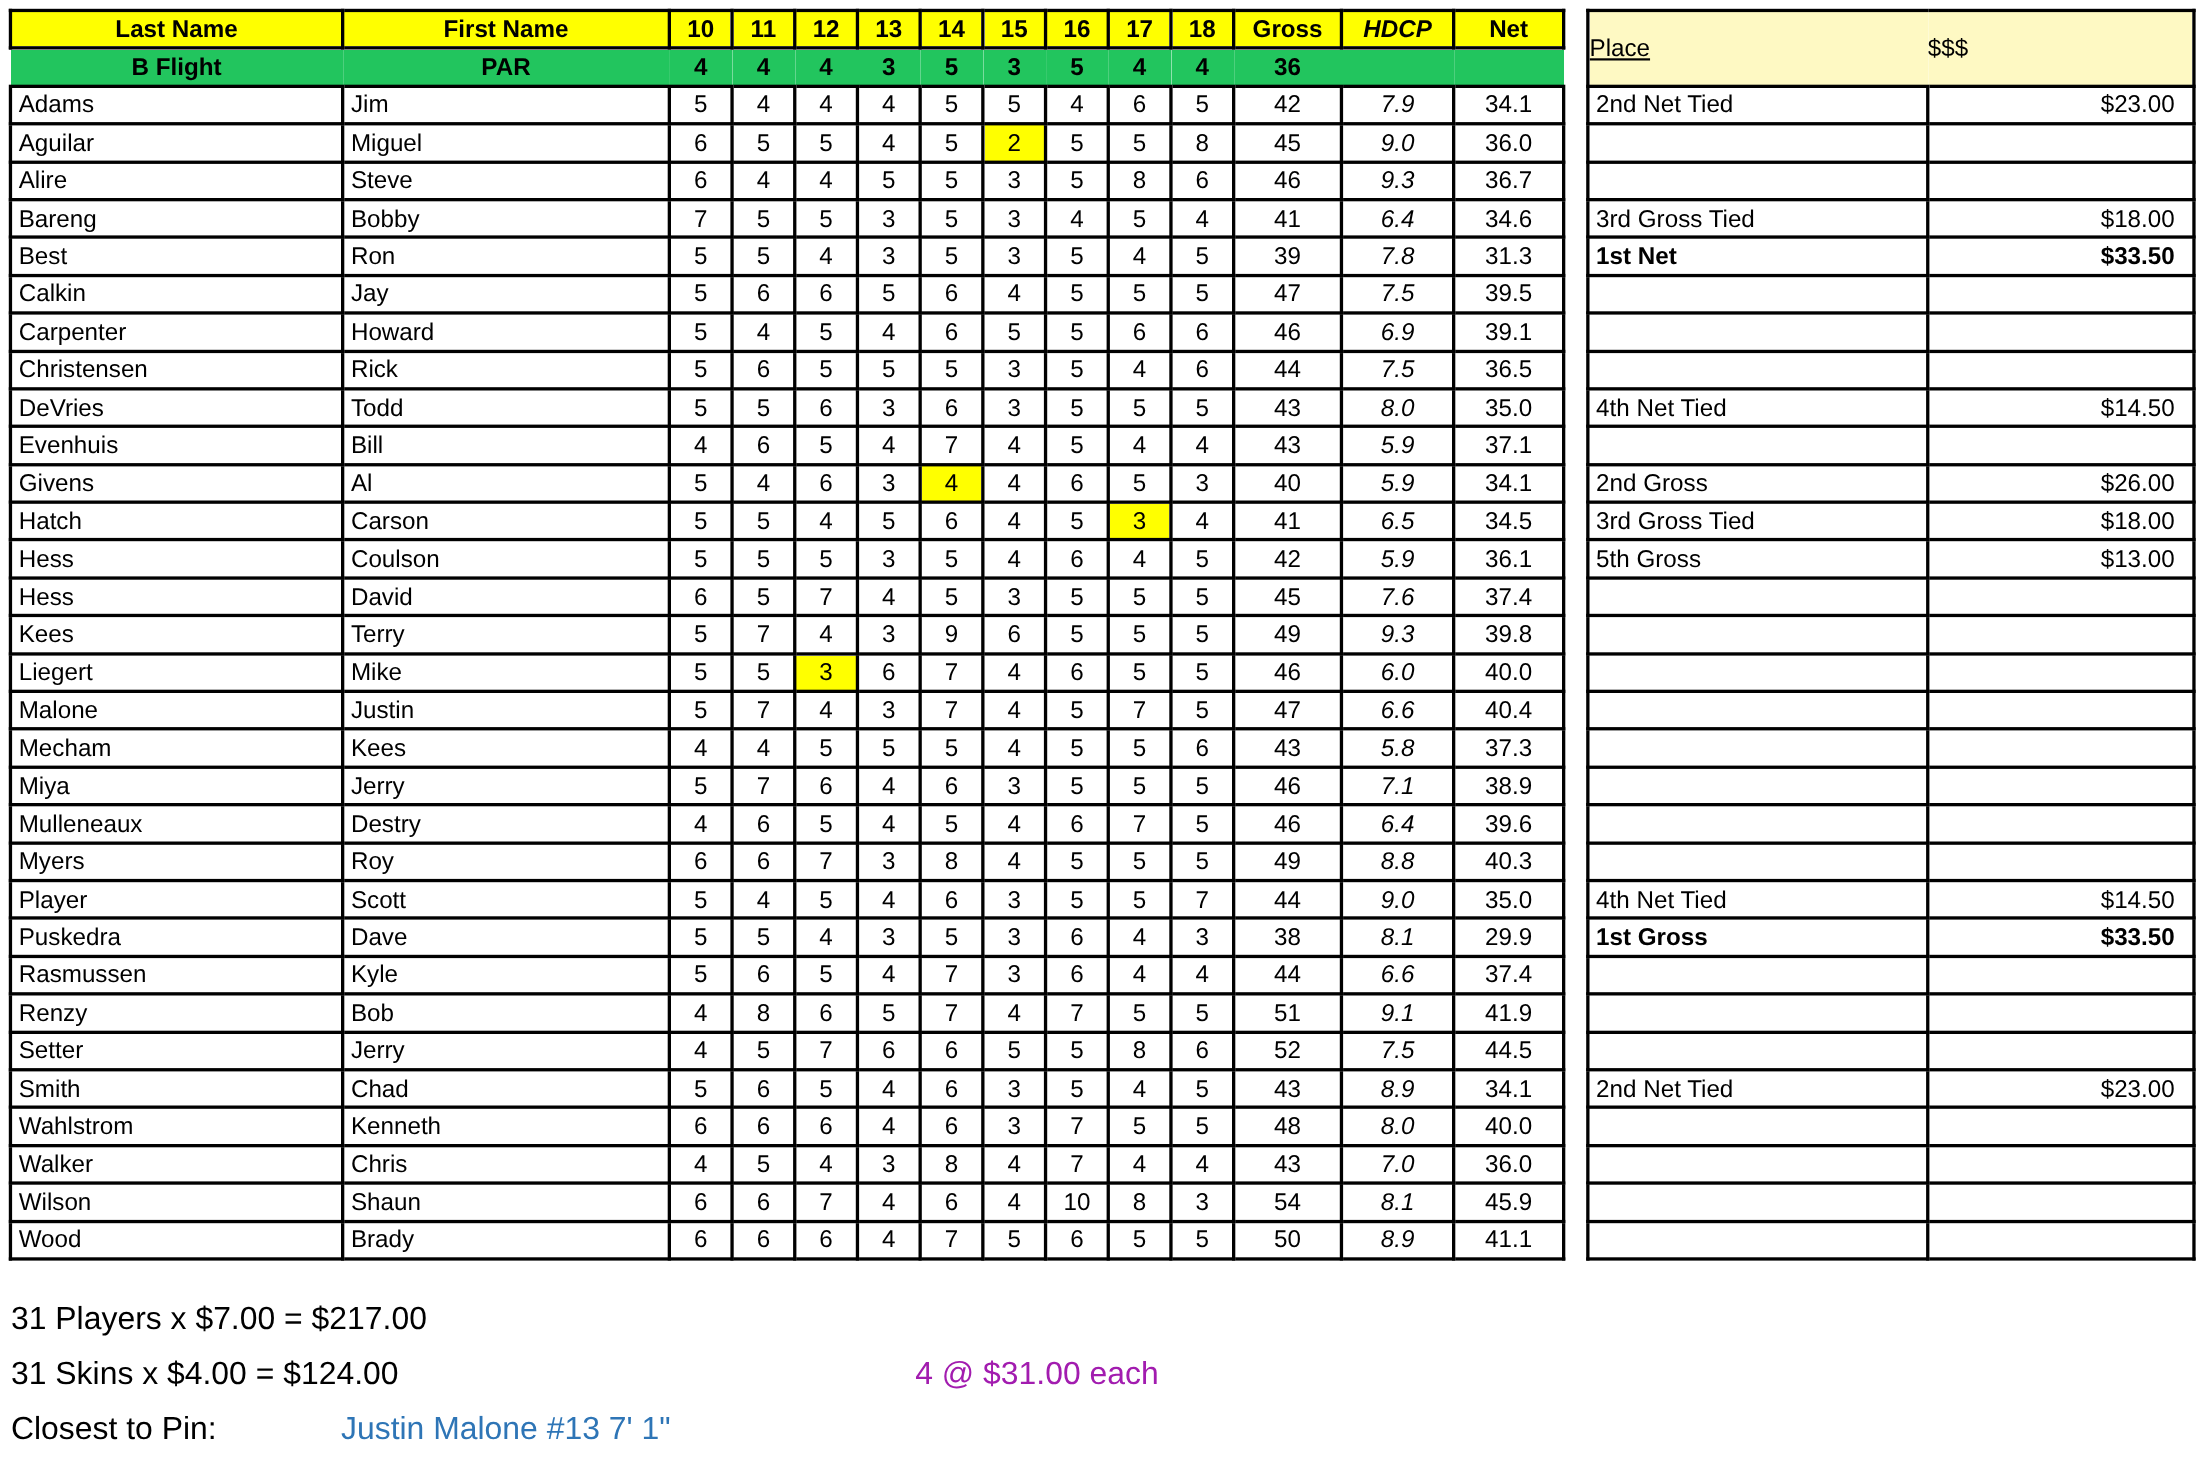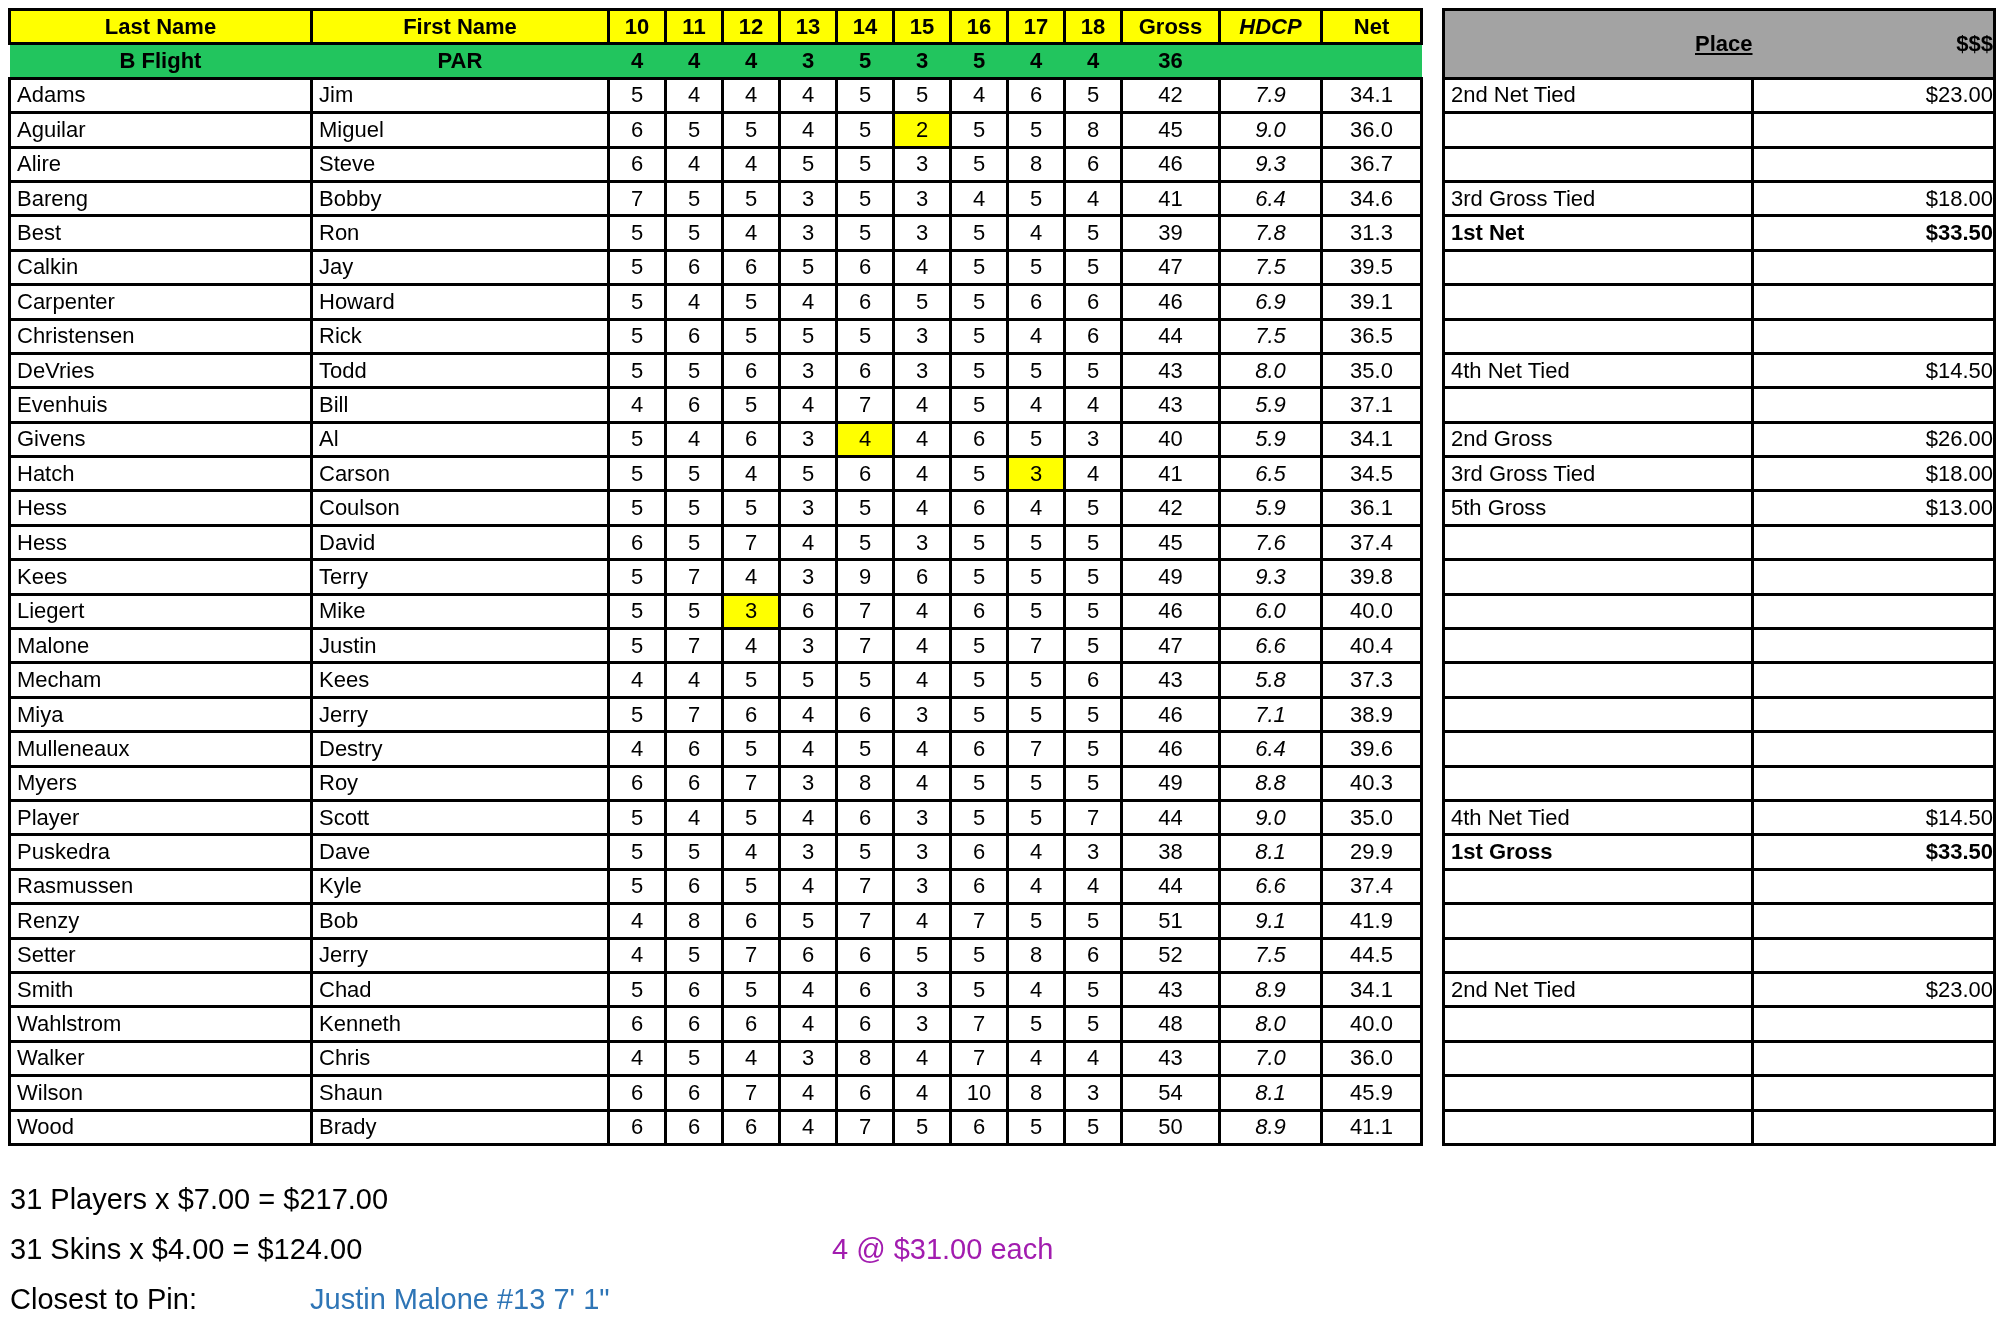--- a/index.html
+++ b/index.html
@@ -7,25 +7,25 @@
   .stage{position:relative;width:2008px;height:1333px;background:#ffffff;overflow:hidden;}
   table{border-collapse:collapse;table-layout:fixed;}
   .main{position:absolute;left:8px;top:8px;width:1412px;}
   .payout{position:absolute;left:1442px;top:8px;width:551px;}
   th,td{border:3px solid #000;height:31.4px;font-size:22px;line-height:1;color:#000;
         padding:0;overflow:hidden;white-space:nowrap;font-weight:normal;}
   .hdr1 th{background:#ffff00;font-weight:bold;text-align:center;margin-top:27px;}
   .hdr2 td{background:#22c55e;font-weight:bold;border-left:none;border-right:none;text-align:center;}
   .l{text-align:left;padding:0 6px;}
   .c{text-align:center;}
-  .r{text-align:right;padding:0 0;}
+  .r{text-align:right;padding:0 16px;}
   .i{font-style:italic;}
   .bold{font-weight:bold;}
   .hl{background:#ffff00;}
-  .payout thead th{background:#a3a3a3;font-weight:bold;height:65.8px;text-align:right;}
+  .payout thead th{background:#fef9c3;font-weight:normal;height:65.8px;text-align:left;}
   .payout thead th.ph{border-right:none;}
   .payout thead th.mh{border-left:none;}
   .underline{text-decoration:underline;}
   .fline{position:absolute;left:10px;width:1600px;font-size:29px;color:#000;white-space:nowrap;}
   .red{color:#a21caf;position:absolute;left:822px;top:0;}
   .blue{color:#2e75b6;position:absolute;left:300px;top:0;}
 </style>
 </head>
 <body>
 

